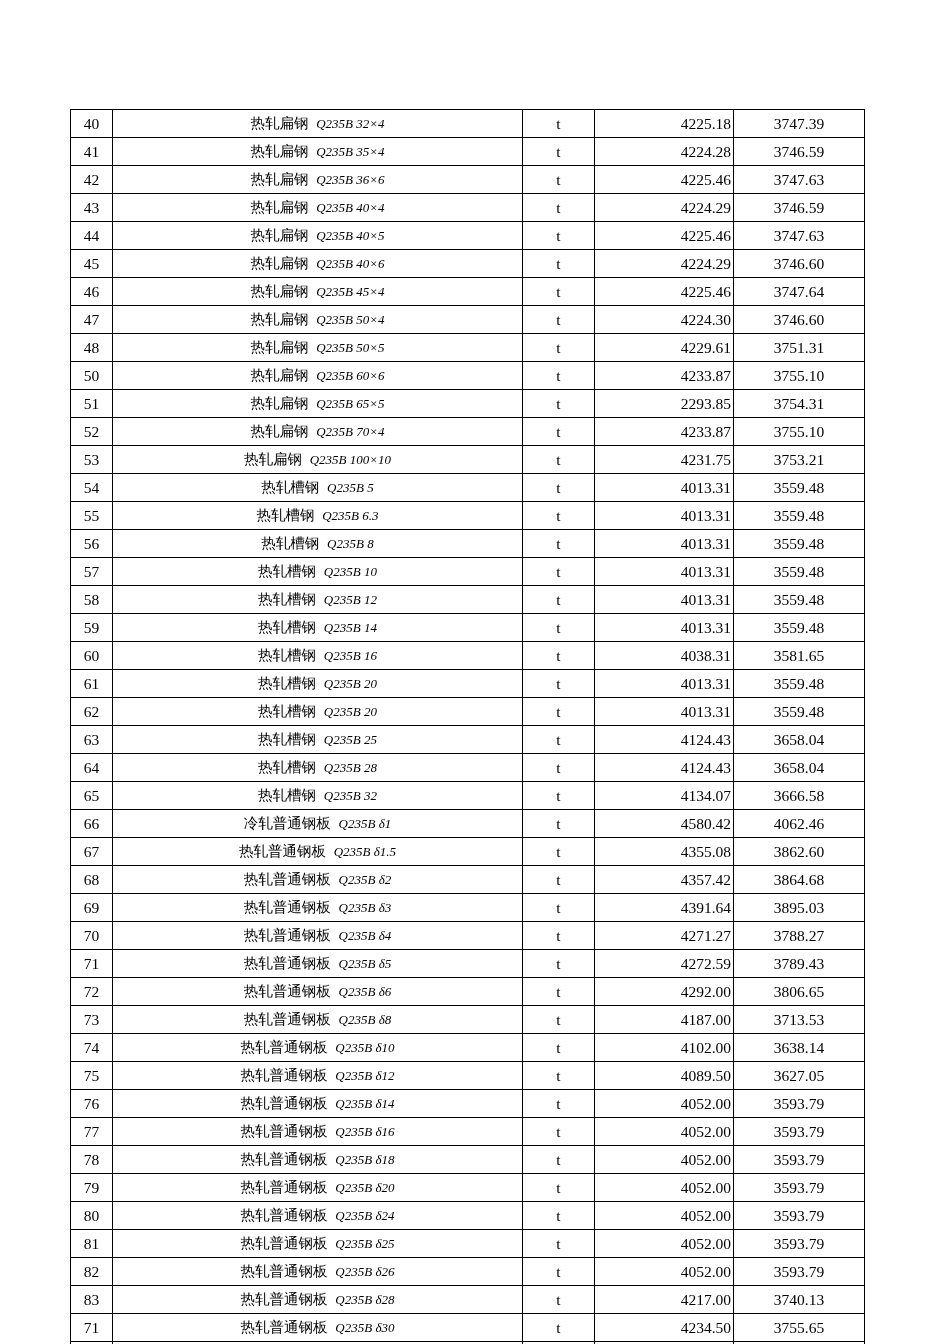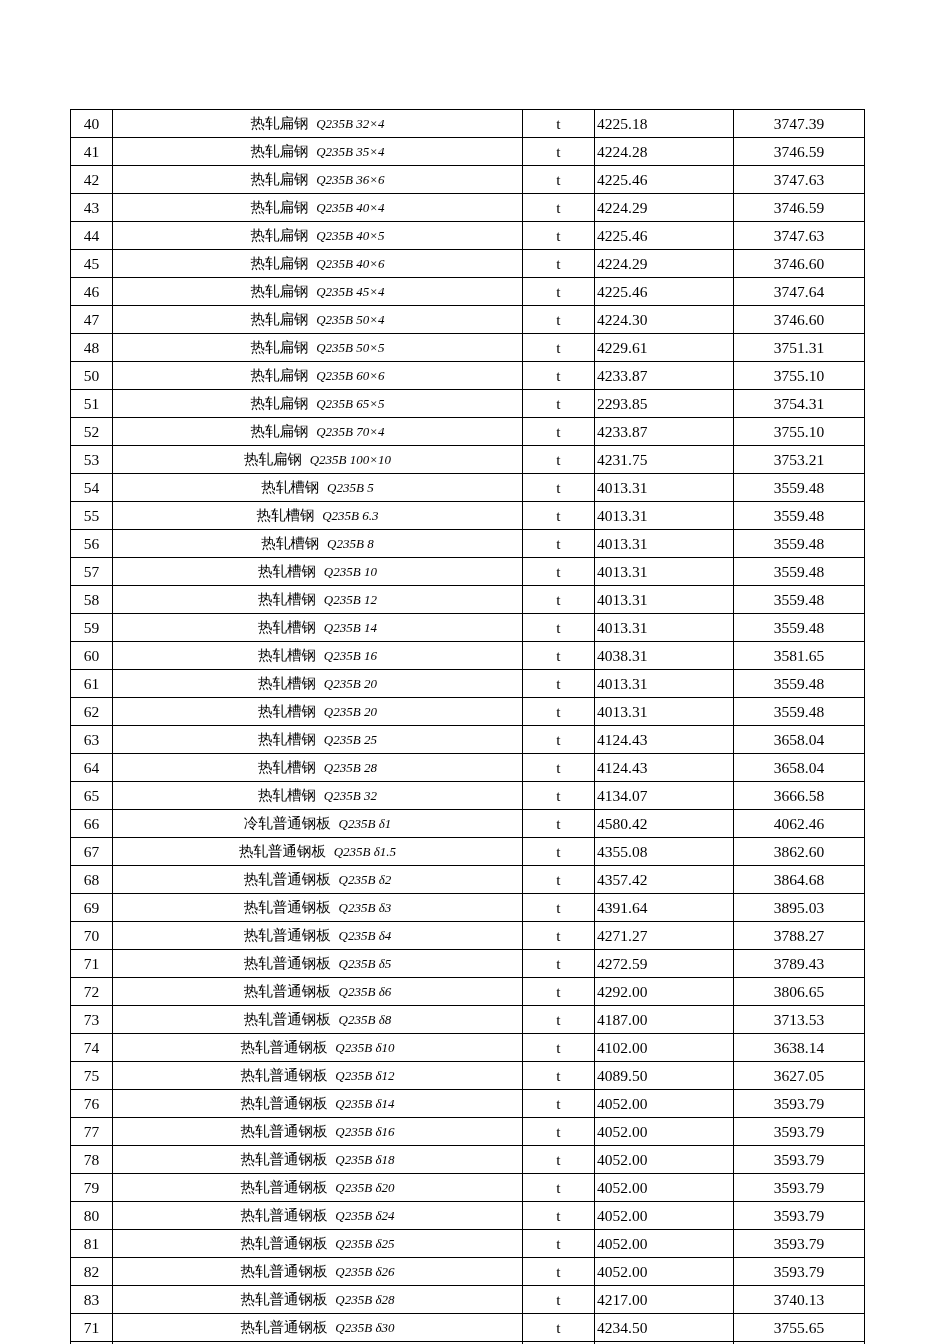--- a/index.html
+++ b/index.html
@@ -43,21 +43,21 @@
   }
   col.c-index  { width: 42px; }
   col.c-desc   { width: 410px; }
   col.c-unit   { width: 72px; }
   col.c-price1 { width: 139px; }
   col.c-price2 { width: 131px; }
 
   td.cell-index  { text-align: center; }
   td.cell-desc   { text-align: center; }
   td.cell-unit   { text-align: center; }
-  td.cell-price1 { text-align: left; }
+  td.cell-price1 { text-align: right; }
   td.cell-price2 { text-align: center; }
 
   .desc-cjk {
     font-family: "DejaVu Sans", "Liberation Sans", sans-serif;
     font-size: 14.5px;
     text-align: right;
   }
   .desc-latin {
     font-family: "Liberation Serif", "DejaVu Serif", serif;
     font-size: 13px;

